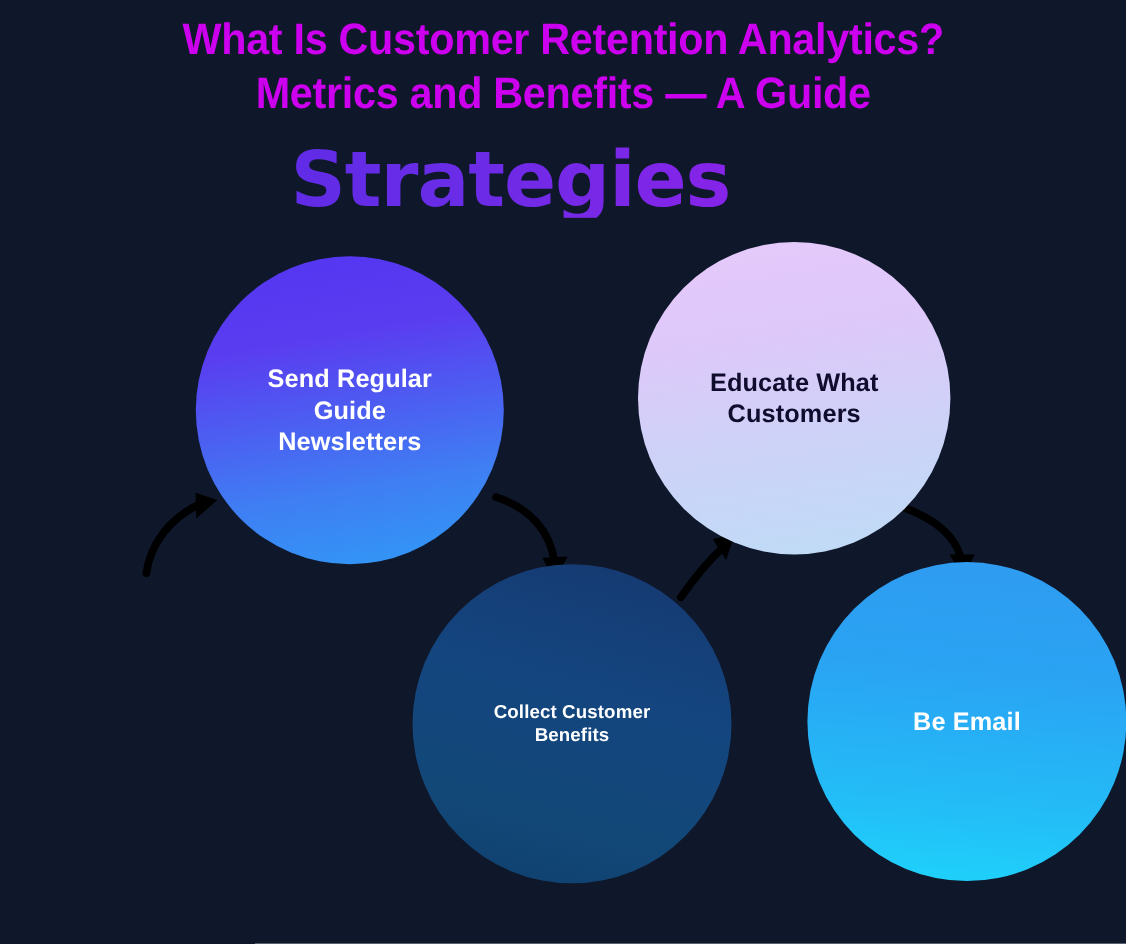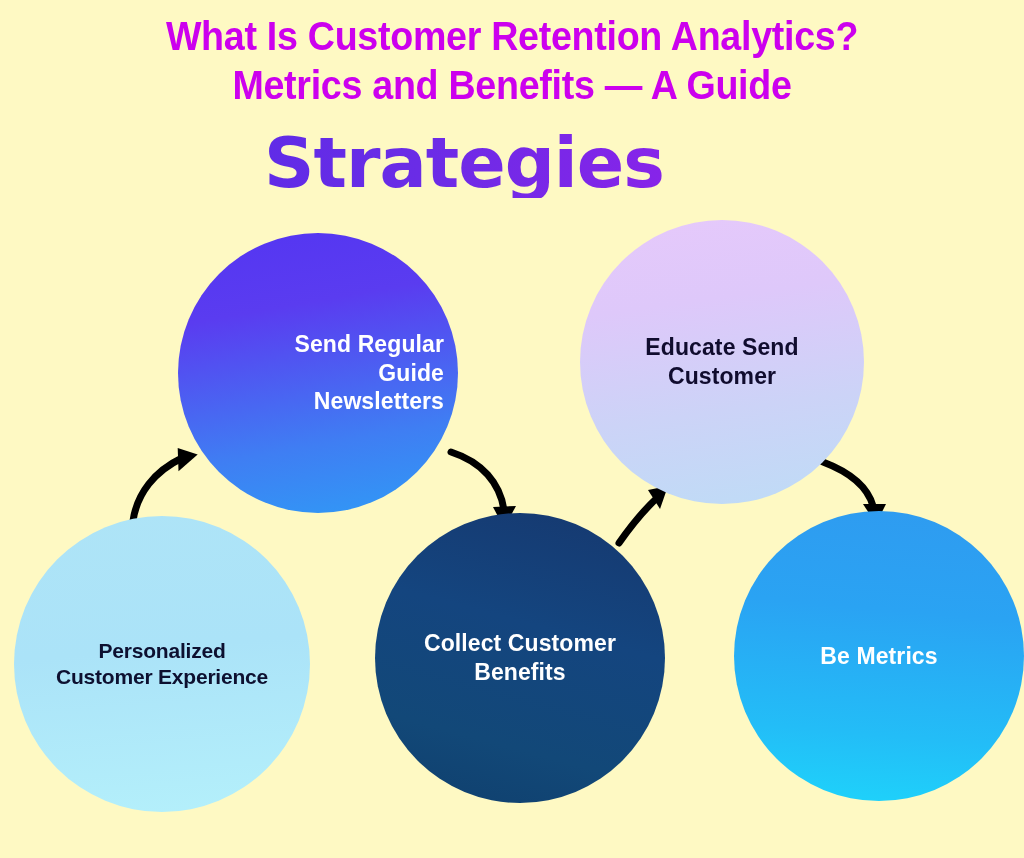--- a/index.html
+++ b/index.html
@@ -14,21 +14,21 @@
   body {
     background: #ffffff;
     font-family: "Liberation Sans", sans-serif;
     position: relative;
   }
 
   #canvas {
     position: relative;
     width: 1024px;
     height: 858px;
-    background: #fef9c3;
+    background: #0f172a;
   }
 
   
   .headline {
     position: absolute;
     top: 14px;
     left: 0;
     width: 1024px;
     text-align: center;
     line-height: 1.10;
@@ -87,30 +87,29 @@
   }
 
   
   #c-newsletters {
     left: 178px; top: 233px;
     width: 280px; height: 280px;
     background: linear-gradient(170deg, #5435f2 0%, #5a3cf0 28%, #3f7ef3 72%, #2f9bf6 100%);
     color: #ffffff;
     font-size: 23px;
     letter-spacing: 0.1px;
-    text-align: right;
   }
 
   
   #c-feedback {
     left: 375px; top: 513px;
     width: 290px; height: 290px;
     background: linear-gradient(195deg, #16386f 0%, #14457f 40%, #124878 75%, #0f3f6d 100%);
     color: #ffffff;
-    font-size: 23px;
+    font-size: 17px;
     letter-spacing: 0.1px;
   }
 
   
   #c-educate {
     left: 580px; top: 220px;
     width: 284px; height: 284px;
     background: linear-gradient(172deg, #e6c9fb 0%, #dec8fa 30%, #ccd3f7 65%, #bedcf6 100%);
     color: #100c2e;
     font-size: 23px;
@@ -165,48 +164,42 @@
       <path d="M 619 543 C 633 523 646 508 658 497"></path>
       <polygon points="668,486 648,490 660,509"></polygon>
     </g>
 
     <g>
       <path d="M 823 462 C 852 473 868 488 873 506"></path>
       <polygon points="876,524 863,504 886,504"></polygon>
     </g>
   </svg>
 
-  <div class="circle" id="c-personalized">
-    <span class="ctext">
-      <span>Personalized</span><br>
-      <span>Customer Experience</span>
-    </span>
-  </div>
 
   <div class="circle" id="c-newsletters">
     <span class="ctext">
       <span>Send Regular</span><br>
       <span>Guide</span><br>
       <span>Newsletters</span>
     </span>
   </div>
 
   <div class="circle" id="c-feedback">
     <span class="ctext">
       <span>Collect Customer</span><br>
       <span>Benefits</span>
     </span>
   </div>
 
   <div class="circle" id="c-educate">
     <span class="ctext">
-      <span>Educate Send</span><br>
-      <span>Customer</span>
+      <span>Educate What</span><br>
+      <span>Customers</span>
     </span>
   </div>
 
   <div class="circle" id="c-understandable">
     <span class="ctext">
-      <span>Be Metrics</span><br>
+      <span>Be Email</span><br>
     </span>
   </div>
 
 </div>
 
 </body></html>

